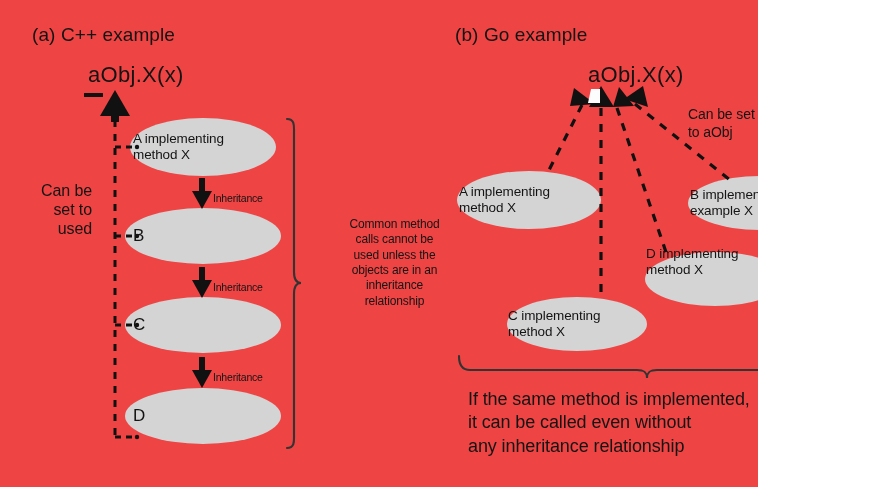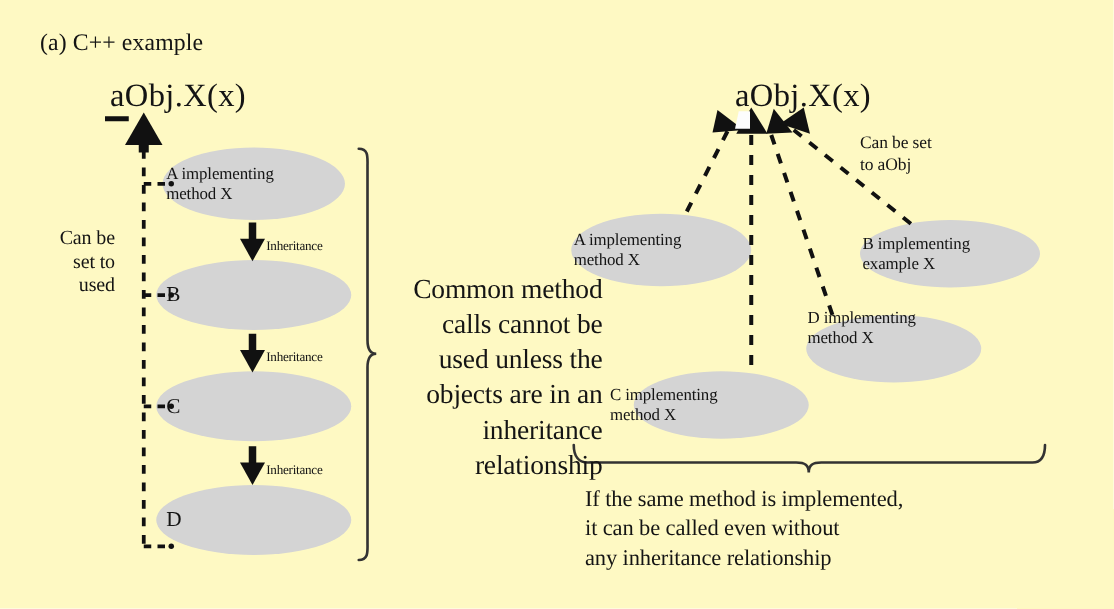--- a/index.html
+++ b/index.html
@@ -2,25 +2,25 @@
 <html><head>
 <meta charset="utf-8">
 <style>
   html, body {
     margin: 0;
     padding: 0;
     background: #ffffff;
   }
   #canvas {
     position: relative;
-    width: 891px;
+    width: 758px;
     height: 487px;
-    background: #fef9c3;
+    background: #ef4444;
     overflow: hidden;
-    font-family: Liberation Serif, serif;
+    font-family: Liberation Sans, sans-serif;
     color: #111111;
   }
   svg.layer {
     position: absolute;
     left: 0;
     top: 0;
     width: 891px;
     height: 487px;
     pointer-events: none;
   }
@@ -28,39 +28,39 @@
     position: absolute;
     white-space: pre;
     line-height: 1.18;
     color: #141414;
   }
   .panel-title {
     font-size: 19px;
     letter-spacing: 0.1px;
   }
   .call-label {
-    font-size: 26px;
+    font-size: 22px;
     letter-spacing: 0.3px;
   }
   .ellipse-label {
     font-size: 13.5px;
     text-align: left;
     letter-spacing: -0.1px;
   }
   .ellipse-label.big {
     font-size: 17px;
   }
   .side-note {
     font-size: 16px;
     text-align: right;
     letter-spacing: -0.1px;
   }
   .brace-note {
-    font-size: 22px;
-    text-align: right;
+    font-size: 12px;
+    text-align: center;
     letter-spacing: -0.15px;
     line-height: 1.28;
   }
   .bottom-note {
     font-size: 18px;
     text-align: left;
     letter-spacing: -0.1px;
     line-height: 1.3;
   }
   .b-note {
@@ -186,31 +186,32 @@
   <div class="txt inh-label" style="left:213px; top:281px;">Inheritance</div>
   <div class="txt inh-label" style="left:213px; top:371px;">Inheritance</div>
 
   <div class="txt brace-note" style="left:307px; top:217px; width:175px;">Common method
 calls cannot be
 used unless the
 objects are in an
 inheritance
 relationship</div>
 
+  <div class="txt panel-title" style="left:455px; top:24px;">(b) Go example</div>
 
   <div class="txt call-label" style="left:588px; top:62px;">aObj.X(x)</div>
 
   <div class="txt b-note" style="left:688px; top:106px; width:160px;">Can be set
 to aObj</div>
 
   <div class="txt ellipse-label" style="left:459px; top:184px; width:140px;">A implementing
 method X</div>
   <div class="txt ellipse-label" style="left:690px; top:187px; width:140px;">B implementing
 example X</div>
-  <div class="txt ellipse-label" style="left:488px; top:308px; width:140px;">C implementing
+  <div class="txt ellipse-label" style="left:508px; top:308px; width:140px;">C implementing
 method X</div>
   <div class="txt ellipse-label" style="left:646px; top:246px; width:140px;">D implementing
 method X</div>
 
   <div class="txt bottom-note" style="left:468px; top:388px; width:360px;">If the same method is implemented,
 it can be called even without
 any inheritance relationship</div>
 
 </div>
 

